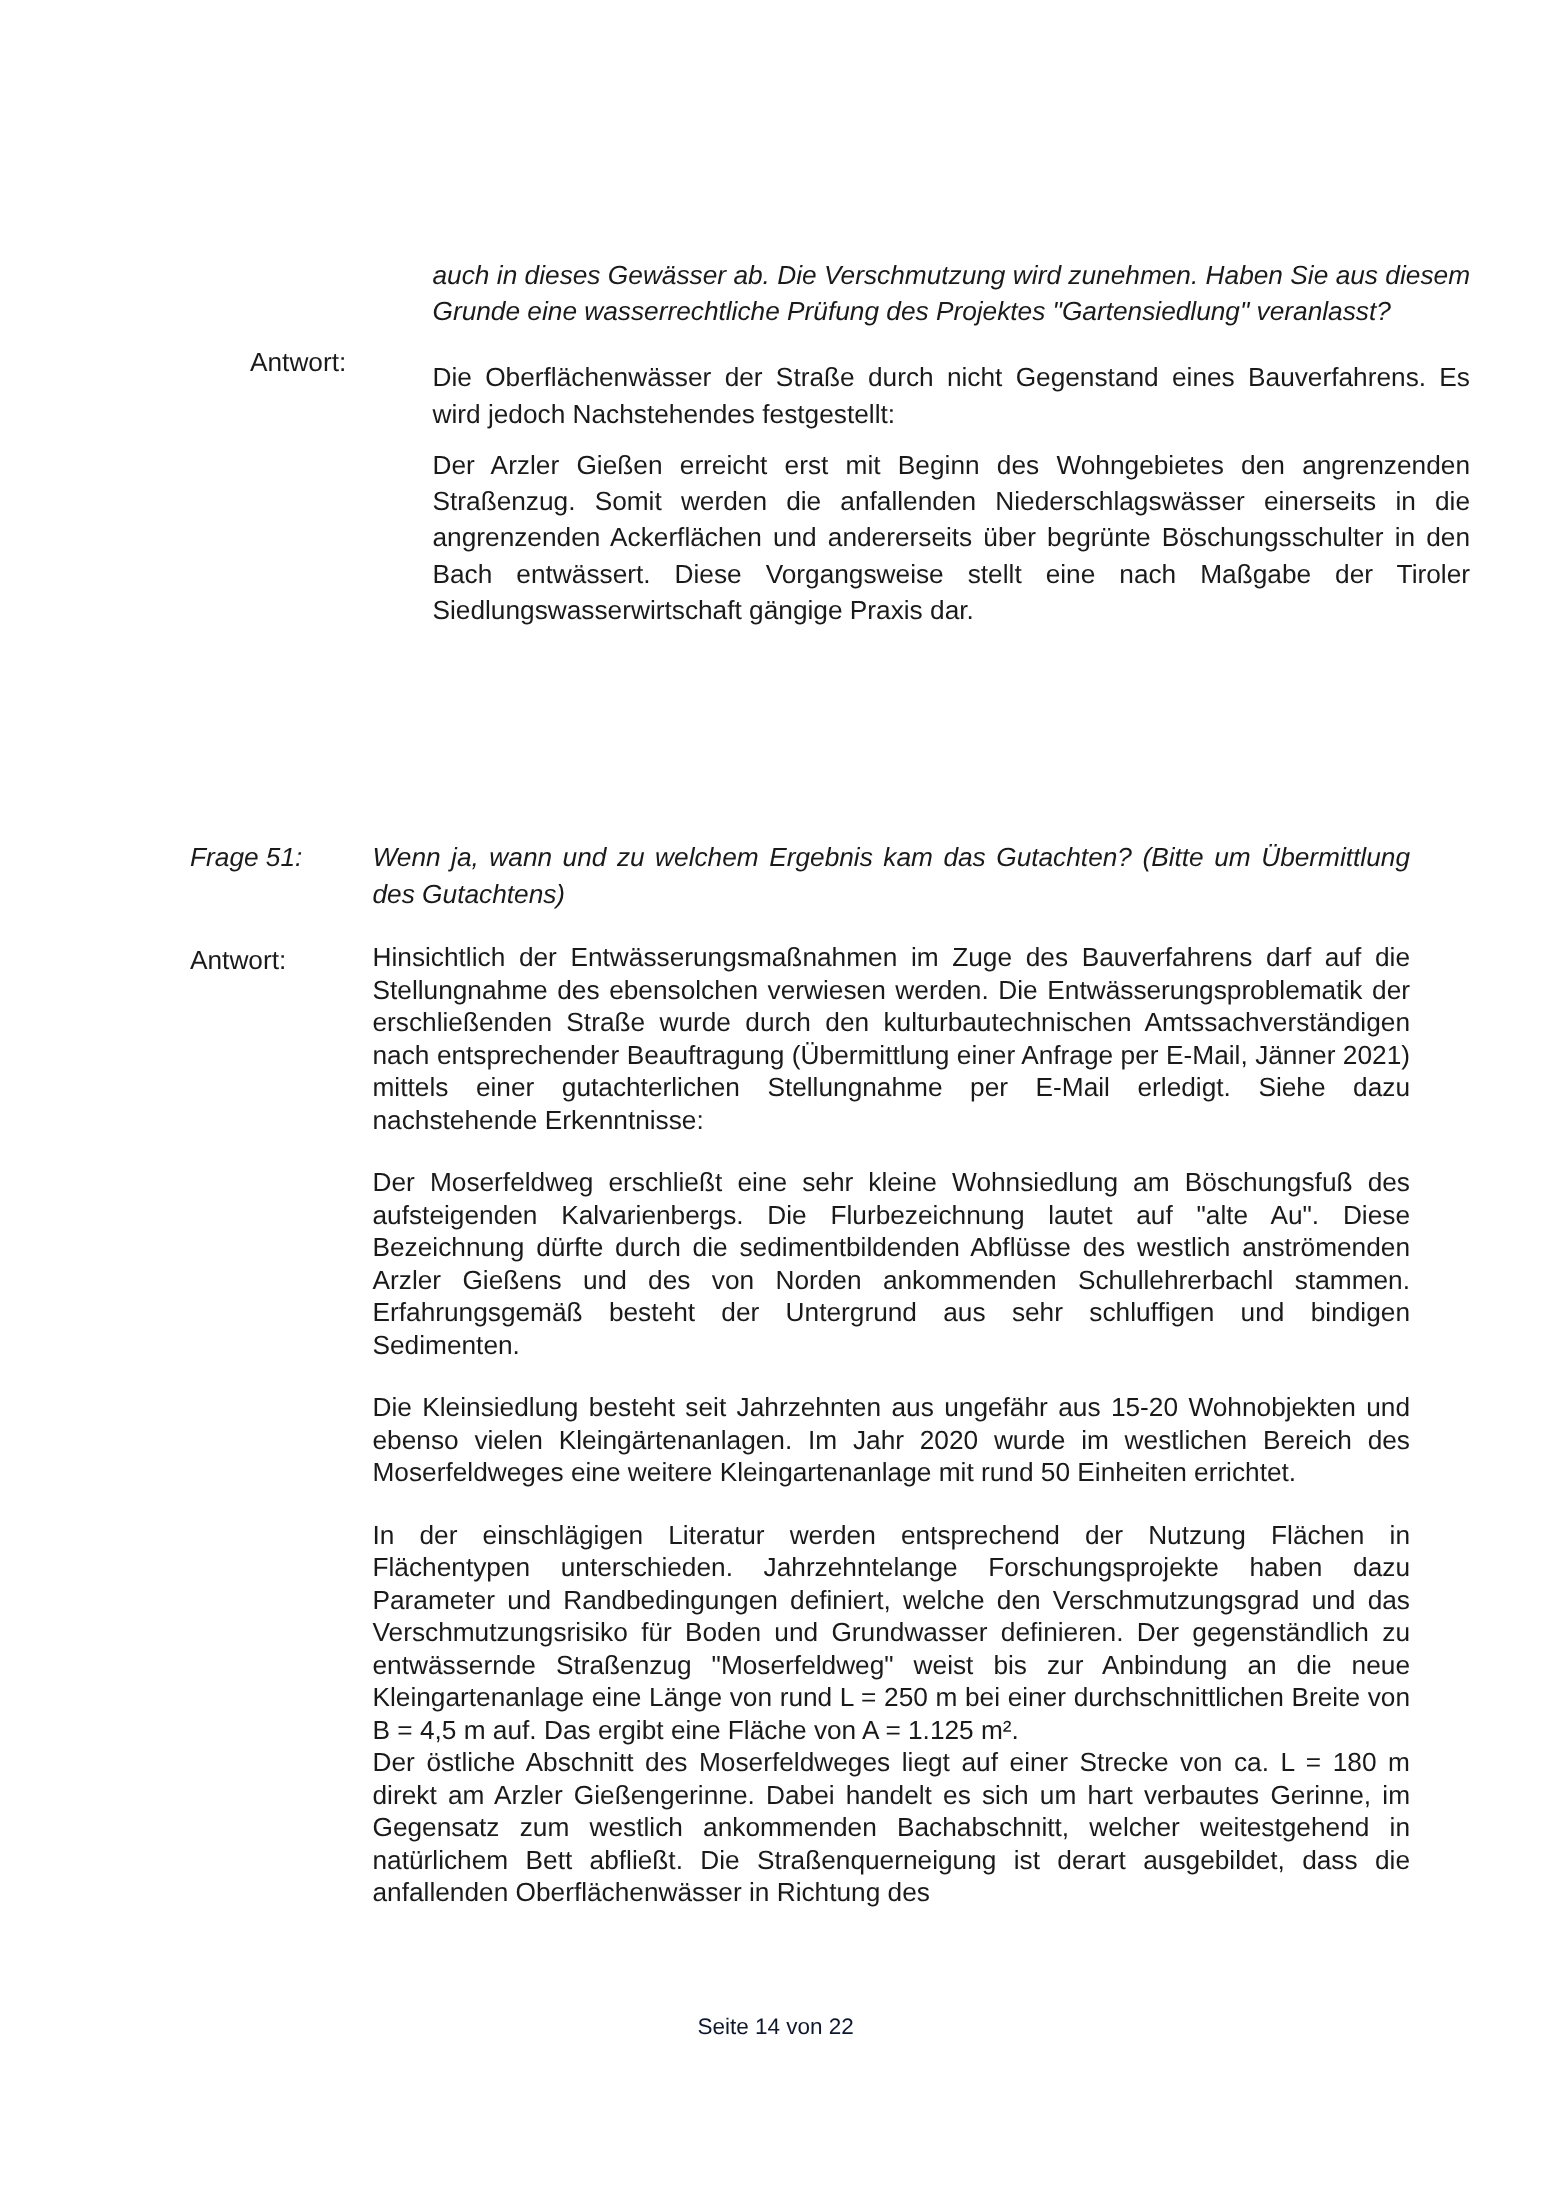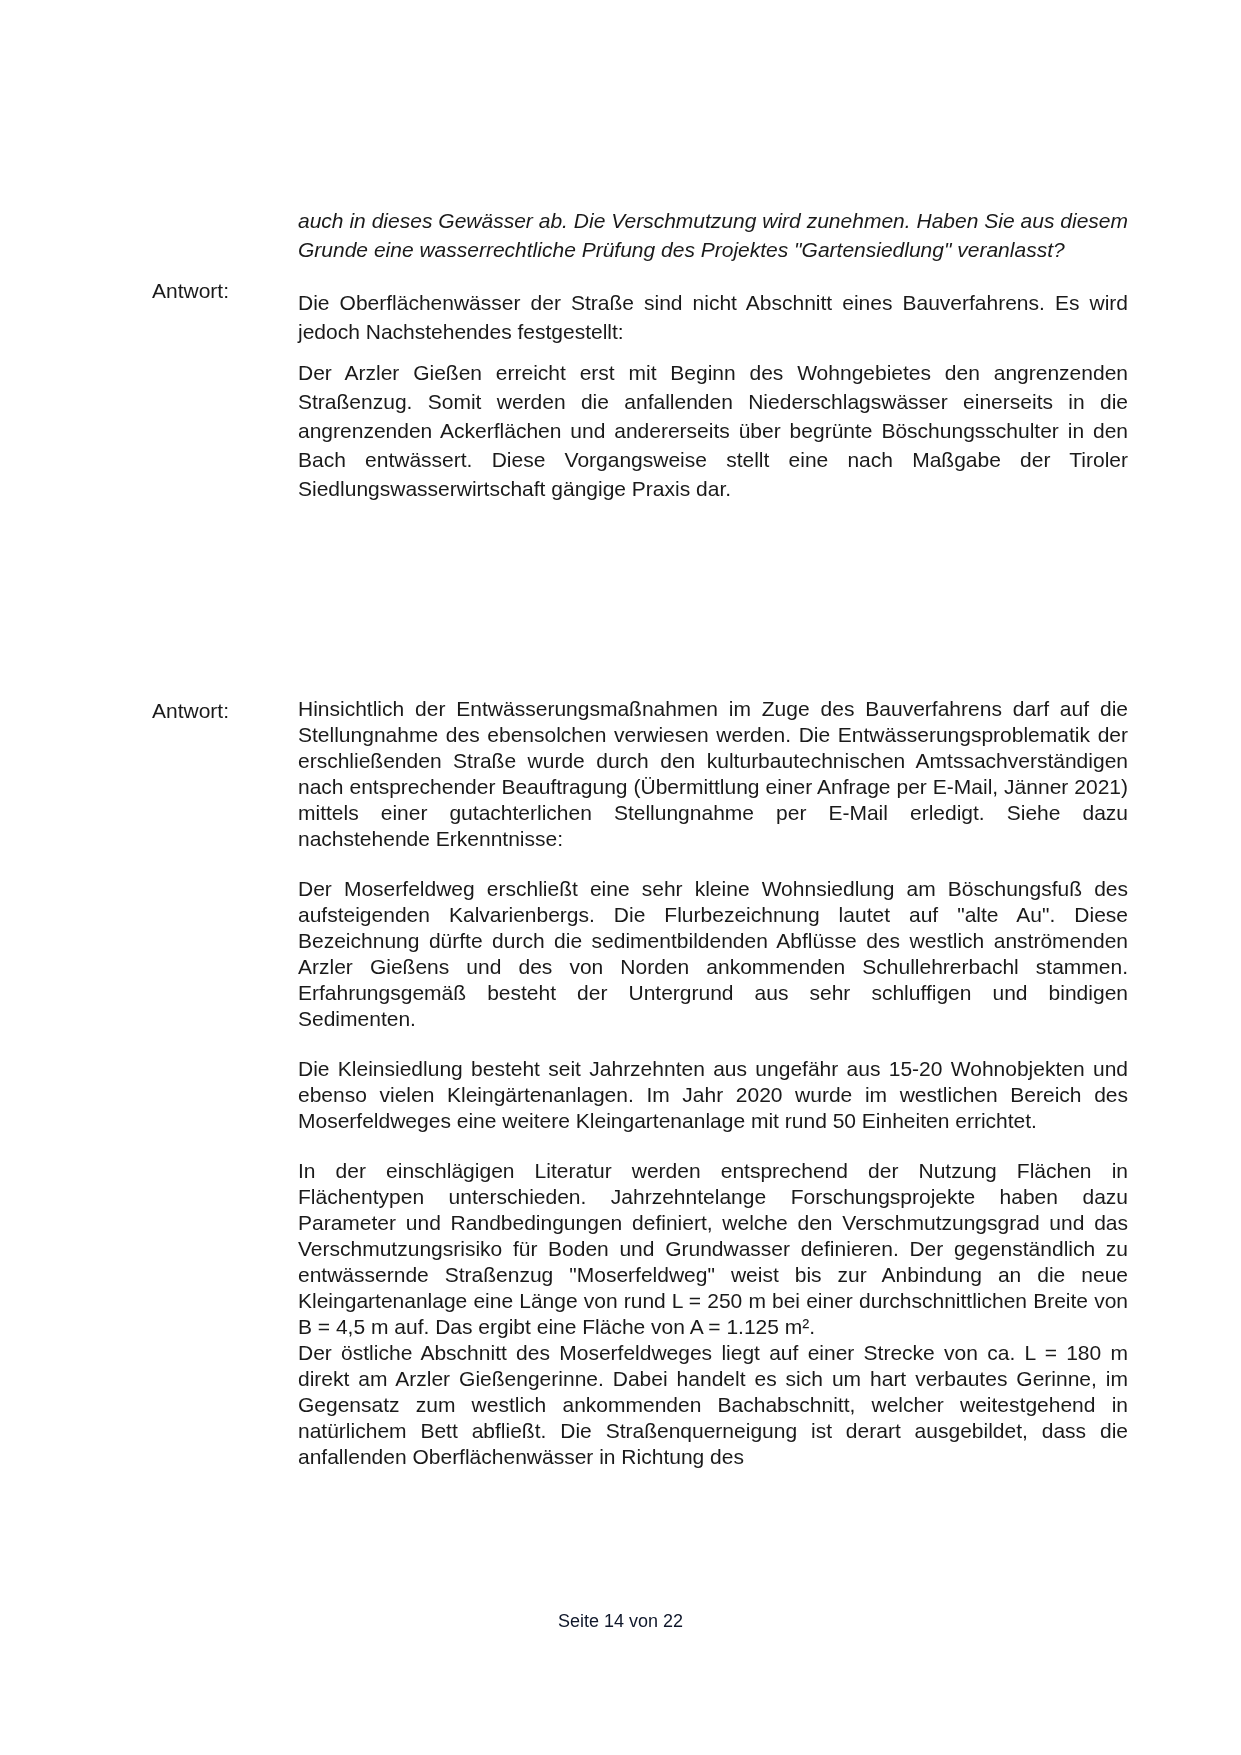--- a/index.html
+++ b/index.html
@@ -22,38 +22,42 @@
   .footer {
     position: absolute; left: 0; width: 1241px; top: 1611px;
     text-align: center; font-size: 18px; color: #0f172a;
   }
 </style>
 </head>
 <body>
 
 <div class="page">
 
-  <div class="block" style="top:206px;">
+  <div class="block" style="top:206px;margin-left:48px;">
     <div class="row">
       <div class="label"></div>
       <div class="text q">auch in dieses Gewässer ab. Die Verschmutzung wird zunehmen. Haben Sie aus diesem Grunde eine wasserrechtliche Prüfung des Projektes "Gartensiedlung" veranlasst?</div>
     </div>
     <div class="gap-s"></div>
     <div class="row">
       <div class="label">Antwort:</div>
       <div class="text">
         <div class="gap-s"></div>
-        <p class="para">Die Oberflächenwässer der Straße sind nicht Abschnitt eines Bauverfahrens. Es wird jedoch Nachstehendes festgestellt:</p>
+        <p class="para">Die Oberflächenwässer der Straße durch nicht Gegenstand eines Bauverfahrens. Es wird jedoch Nachstehendes festgestellt:</p>
         <div class="gap-s"></div>
         <p class="para">Der Arzler Gießen erreicht erst mit Beginn des Wohngebietes den angrenzenden Straßenzug. Somit werden die anfallenden Niederschlagswässer einerseits in die angrenzenden Ackerflächen und andererseits über begrünte Böschungsschulter in den Bach entwässert. Diese Vorgangsweise stellt eine nach Maßgabe der Tiroler Siedlungswasserwirtschaft gängige Praxis dar.</p>
       </div>
     </div>
   </div>
 
   <div class="block" style="top:672px;">
+    <div class="row">
+      <div class="label q">Frage 51:</div>
+      <div class="text q">Wenn ja, wann und zu welchem Ergebnis kam das Gutachten? (Bitte um Übermittlung des Gutachtens)</div>
+    </div>
     <div class="gap-m"></div>
     <div class="row">
       <div class="label">Antwort:</div>
       <div class="text tight">
         <p class="para">Hinsichtlich der Entwässerungsmaßnahmen im Zuge des Bauverfahrens darf auf die Stellungnahme des ebensolchen verwiesen werden. Die Entwässerungsproblematik der erschließenden Straße wurde durch den kulturbautechnischen Amtssachverständigen nach entsprechender Beauftragung (Übermittlung einer Anfrage per E-Mail, Jänner 2021) mittels einer gutachterlichen Stellungnahme per E-Mail erledigt. Siehe dazu nachstehende Erkenntnisse:</p>
         <div class="gap-m"></div>
         <p class="para">Der Moserfeldweg erschließt eine sehr kleine Wohnsiedlung am Böschungsfuß des aufsteigenden Kalvarienbergs. Die Flurbezeichnung lautet auf "alte Au". Diese Bezeichnung dürfte durch die sedimentbildenden Abflüsse des westlich anströmenden Arzler Gießens und des von Norden ankommenden Schullehrerbachl stammen. Erfahrungsgemäß besteht der Untergrund aus sehr schluffigen und bindigen Sedimenten.</p>
         <div class="gap-m"></div>
         <p class="para">Die Kleinsiedlung besteht seit Jahrzehnten aus ungefähr aus 15-20 Wohnobjekten und ebenso vielen Kleingärtenanlagen. Im Jahr 2020 wurde im westlichen Bereich des Moserfeldweges eine weitere Kleingartenanlage mit rund 50 Einheiten errichtet.</p>
         <div class="gap-m"></div>

